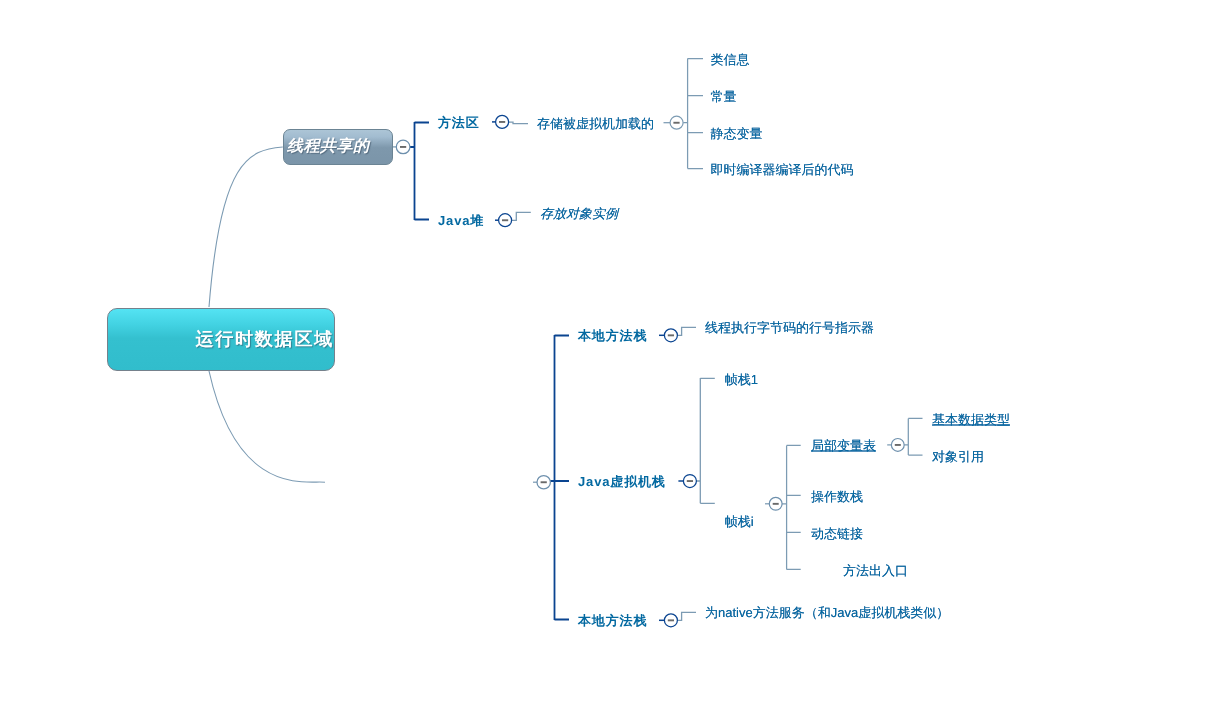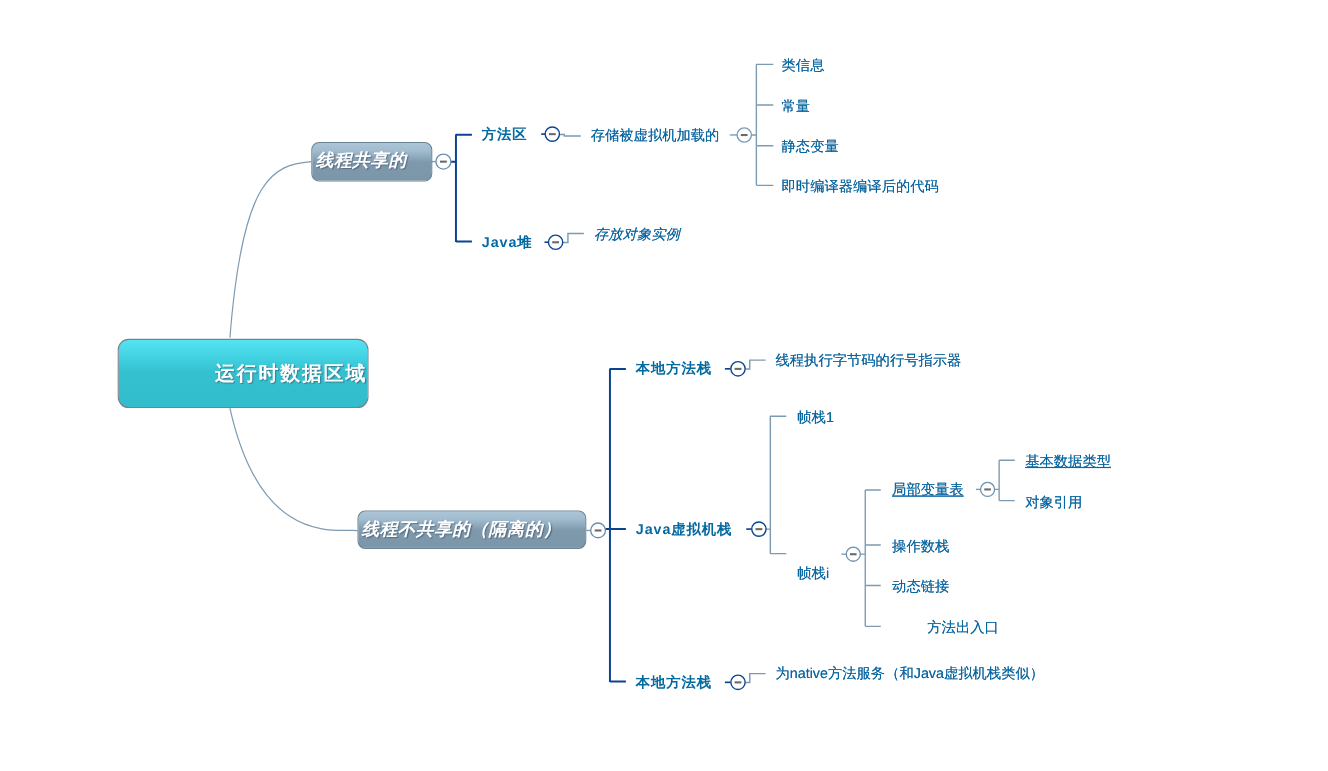--- a/index.html
+++ b/index.html
@@ -111,23 +111,20 @@
   </svg>
 
   <div class="nodebox" id="rootbox" style="left:107px;top:308px;width:228px;height:63px;justify-content:flex-end;">
     <span>运行时数据区域</span>
   </div>
 
   <div class="nodebox branchbox" style="left:282.6px;top:129.2px;width:110px;height:35.6px;">
     <span>线程共享的</span>
   </div>
 
-  <div class="nodebox branchbox" style="left:324.7px;top:464.2px;width:208px;height:35px;">
-    <span>线程不共享的（隔离的）</span>
-  </div>
 
   <span class="lbl bold" style="left:438px;top:122px;">方法区</span>
   <span class="lbl" style="left:537px;top:122.9px;">存储被虚拟机加载的</span>
   <span class="lbl" style="left:710.5px;top:58.6px;">类信息</span>
   <span class="lbl" style="left:710.5px;top:95.6px;">常量</span>
   <span class="lbl" style="left:710.5px;top:132.6px;">静态变量</span>
   <span class="lbl" style="left:710.5px;top:168.6px;">即时编译器编译后的代码</span>
 
   <span class="lbl bold" style="left:438px;top:220px;">Java堆</span>
   <span class="lbl" style="left:540px;top:212.8px;font-style:italic;">存放对象实例</span>

